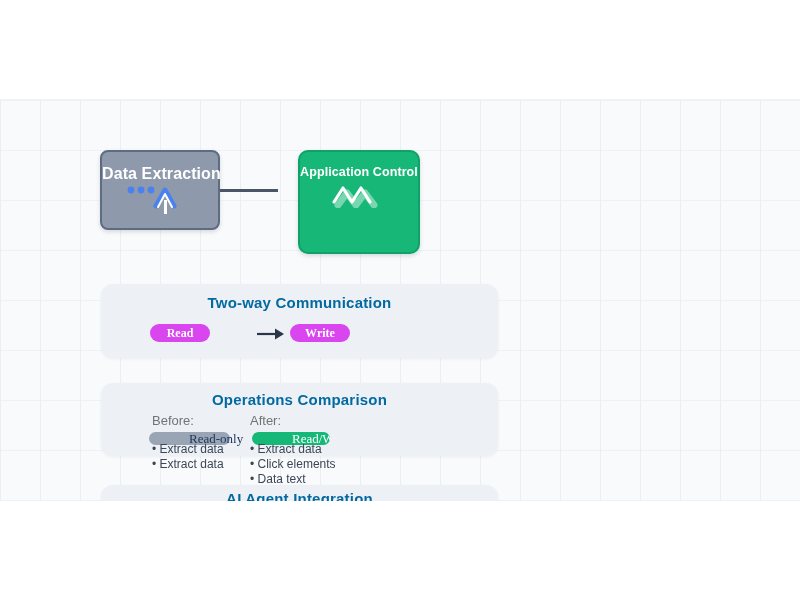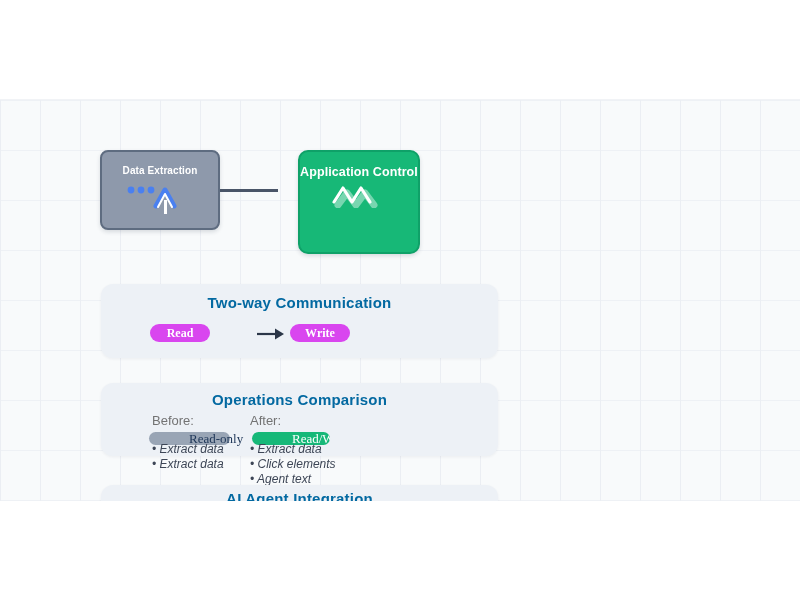--- a/index.html
+++ b/index.html
@@ -24,21 +24,21 @@
   }
   .node-gray{
     left:100px;top:50px;width:120px;height:80px;
     background:#8e99ab;border:2px solid #5e6c80;border-radius:8px;
   }
   .node-green{
     left:298px;top:50px;width:122px;height:104px;
     background:#17b877;border:2px solid #0fa168;border-radius:10px;
   }
   .node-title{
-    margin-top:13px;font-size:10px;font-weight:bold;color:#ffffff;
+    margin-top:13px;font-size:16px;font-weight:bold;color:#ffffff;
     white-space:nowrap;letter-spacing:.1px;
   }
   .node-green .node-title{font-size:12.5px;}
   .node-icon{position:absolute;left:0;top:0;}
   .connector{
     position:absolute;left:220px;top:89px;width:58px;height:2.5px;background:#4a5568;
   }
   
   .card{
     position:absolute;left:101px;width:397px;
@@ -80,21 +80,21 @@
     white-space:nowrap;
   }
   .badge-text-gray{
     position:absolute;left:88px;top:49px;color:#1d3557;z-index:2;
   }
   .badge-text-green{
     position:absolute;left:40px;top:0;color:#ffffff;
   }
   .bullet-list{
     position:absolute;top:59px;margin:0;padding:0;list-style:none;
-    font-size:12px;color:#3d4656;font-style:italic;
+    font-size:12px;color:#3d4656;
   }
   .bullet-list li{line-height:15px;white-space:nowrap;}
   .list-before{left:51px;}
   .list-after{left:149px;}
 </style>
 </head>
 <body>
 
 <div class="scene">
 
@@ -149,21 +149,21 @@
       <div class="badge-text badge-text-green">Read/Write</div>
     </div>
 
     <ul class="bullet-list list-before">
       <li>• Extract data</li>
       <li>• Extract data</li>
     </ul>
     <ul class="bullet-list list-after">
       <li>• Extract data</li>
       <li>• Click elements</li>
-      <li>• Agent text</li>
+      <li>• Data text</li>
     </ul>
   </div>
 
   <div class="card card-ai">
     <div class="card-title">AI Agent Integration</div>
   </div>
 
 </div>
 
 </body></html>

